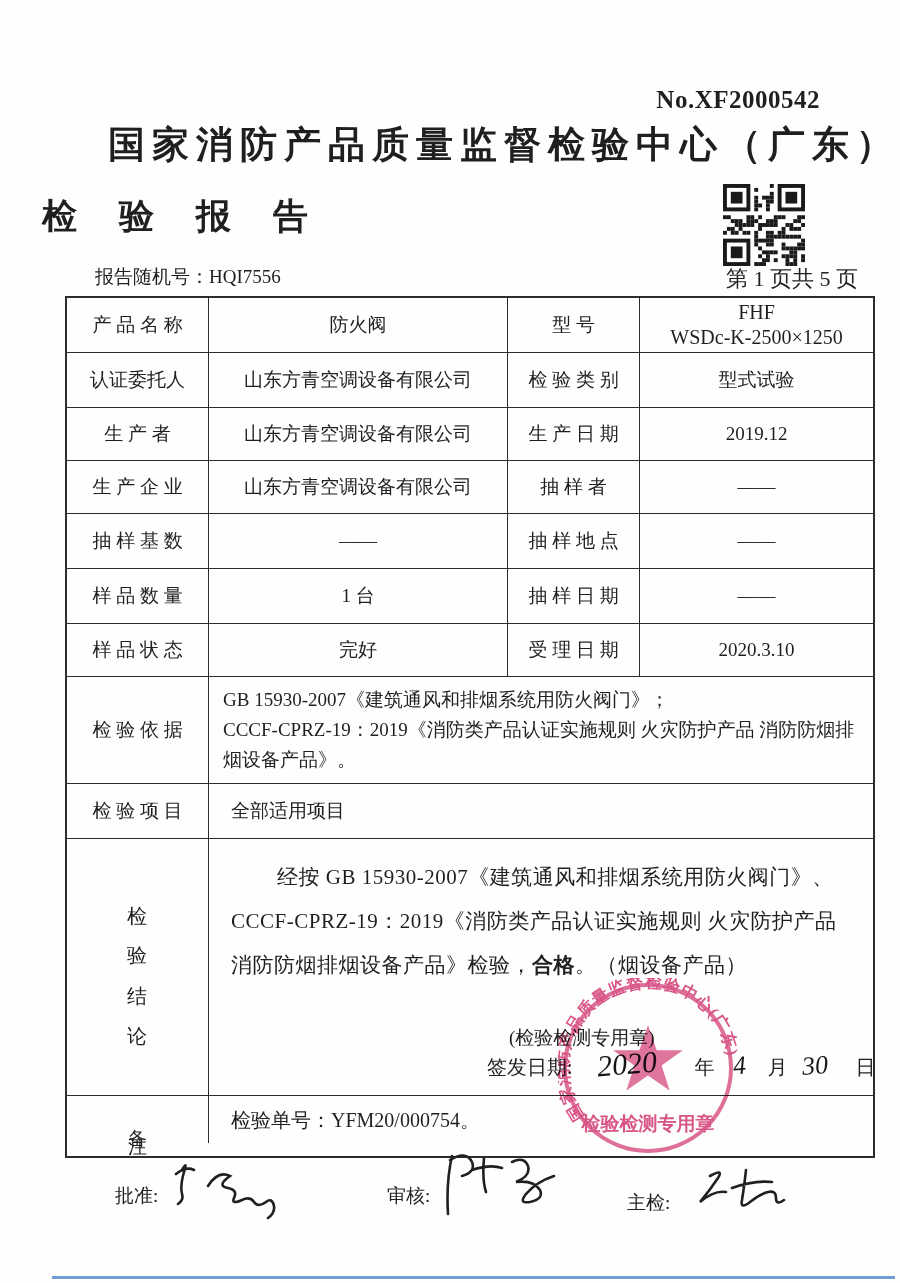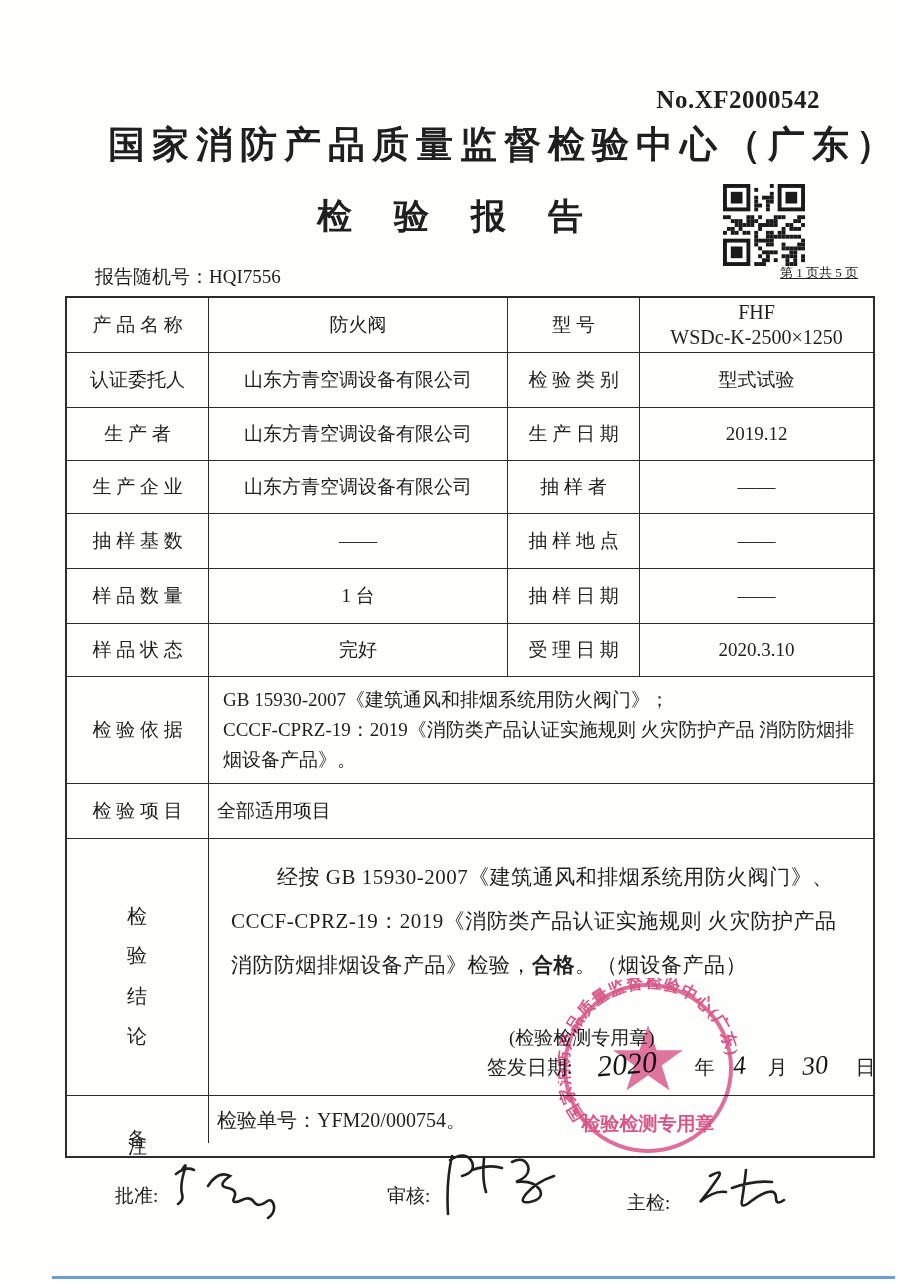--- a/index.html
+++ b/index.html
@@ -6,36 +6,36 @@
   body{
     width:900px;height:1283px;position:relative;overflow:hidden;
     background:#fefefd;
     font-family:"Liberation Serif","DejaVu Serif",serif;
     color:#1f1f1f;
   }
   .abs{position:absolute;}
   
   .report-no{top:86px;right:80px;font-size:25px;font-weight:700;letter-spacing:.5px;}
   .center-name{top:120px;left:0;width:900px;text-align:right;font-size:37px;font-weight:700;letter-spacing:7px;white-space:nowrap;}
-  .report-title{top:193px;left:0;width:900px;text-align:center;font-size:35px;font-weight:700;letter-spacing:42px;text-indent:42px;}
+  .report-title{top:193px;left:0;width:900px;font-size:35px;font-weight:700;letter-spacing:42px;text-indent:42px;}
   .qr-wrap{left:723px;top:184px;width:82px;height:82px;}
   .serial{left:95px;top:264px;font-size:19px;}
-  .page-indicator{top:264px;right:42px;font-size:13px;text-decoration:underline;}
+  .page-indicator{top:264px;right:42px;font-size:22px;}
   
   .doc-table{left:65px;top:296px;width:810px;height:862px;border:2px solid #2c2c2c;box-sizing:border-box;display:flex;flex-direction:column;}
   .trow{display:flex;border-top:1.5px solid #2c2c2c;box-sizing:border-box;flex:0 0 auto;}
   .trow:first-child{border-top:none;}
   .cell{box-sizing:border-box;border-left:1.5px solid #2c2c2c;display:flex;align-items:center;justify-content:center;font-size:19px;line-height:26px;text-align:center;}
   .cell:first-child{border-left:none;}
   .c1{width:141px;flex:0 0 141px;}
   .c2{width:299px;flex:0 0 299px;}
   .c3{width:132px;flex:0 0 132px;}
   .c4{width:238px;flex:1 1 auto;}
   .cwide{flex:1 1 auto;}
-  .left-al{justify-content:flex-start;text-align:left;padding:8px 8px;}
+  .left-al{justify-content:flex-start;text-align:left;padding:8px 22px;}
   .two-line{line-height:25px;font-size:20px;}
   .basis-lines{display:block;padding:10px 14px;line-height:30px;font-size:19px;text-align:left;align-self:center;}
   
   .vlabel{writing-mode:vertical-rl;text-orientation:upright;letter-spacing:40px;font-size:20px;padding-top:6px;}
   .vlabel-sm{writing-mode:vertical-rl;text-orientation:upright;letter-spacing:6px;font-size:19px;}
   .conclusion-cell{position:relative;display:block;}
   .conclusion-text{position:absolute;left:22px;right:18px;top:16px;font-size:21px;line-height:44px;text-align:left;letter-spacing:.5px;}
   .ind{text-indent:46px;}
   .bold{font-weight:700;}
   .stamp-note{position:absolute;left:300px;top:186px;font-size:19px;}

